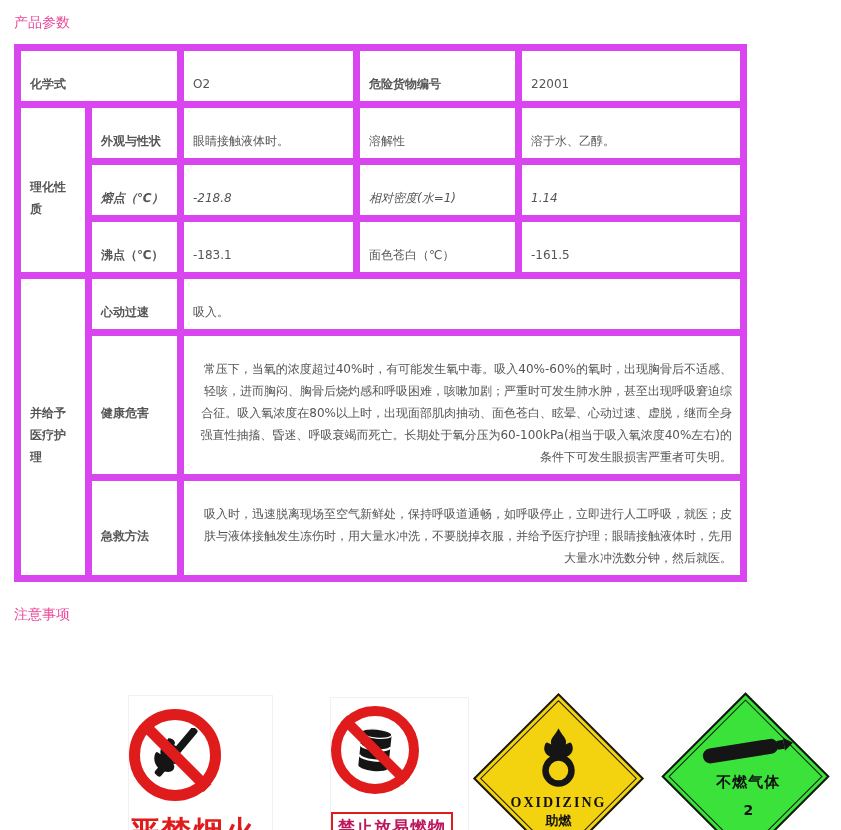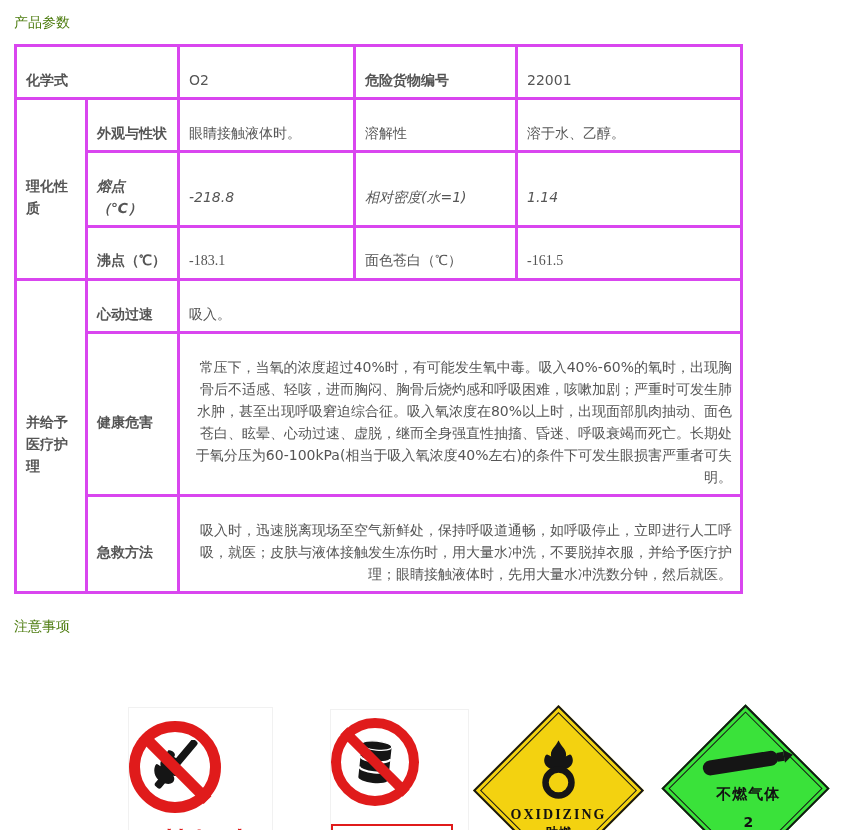--- a/index.html
+++ b/index.html
@@ -6,47 +6,47 @@
   html, body { background: #ffffff; width: 841px; }
   body {
     font-family: "DejaVu Sans", "Liberation Sans", sans-serif;
     color: #555;
     font-size: 14px;
     position: relative;
     height: 830px;
     overflow: hidden;
   }
   .section-title {
-    color: #4d7c0f;
+    color: #ec4899;
     font-size: 14px;
     margin-left: 14px;
     padding-top: 12px;
     line-height: 20px;
   }
   
   table.params {
     border-collapse: collapse;
     table-layout: fixed;
     width: 726px;
     margin: 12px 0 0 14px;
   }
   table.params td {
-    border: 3px solid #d946ef;
+    border: 7px solid #d946ef;
     vertical-align: middle;
     padding: 22px 8px 6px 9px;
-    font-size: 14px;
+    font-size: 12px;
     color: #555;
     line-height: 22px;
     word-break: break-all;
   }
   td.b { font-weight: bold; color: #3d3d3d; }
   tr.r1 { height: 51px; }
   tr.r2 { height: 53px; }
   tr.r3 { height: 52px; font-style: italic; }
-  tr.r4 { height: 52px; font-family: Liberation Serif, serif; }
+  tr.r4 { height: 52px; }
   tr.r5 { height: 52px; }
   tr.r6 { height: 128px; }
   tr.r7 { height: 87px; }
   td.longtext { padding: 9px 12px 9px 9px; text-align: right; }
 
   
   .signs-strip { position: relative; height: 252px; margin-top: 2px; }
   .sign-card {
     position: absolute;
     background: #fff;

